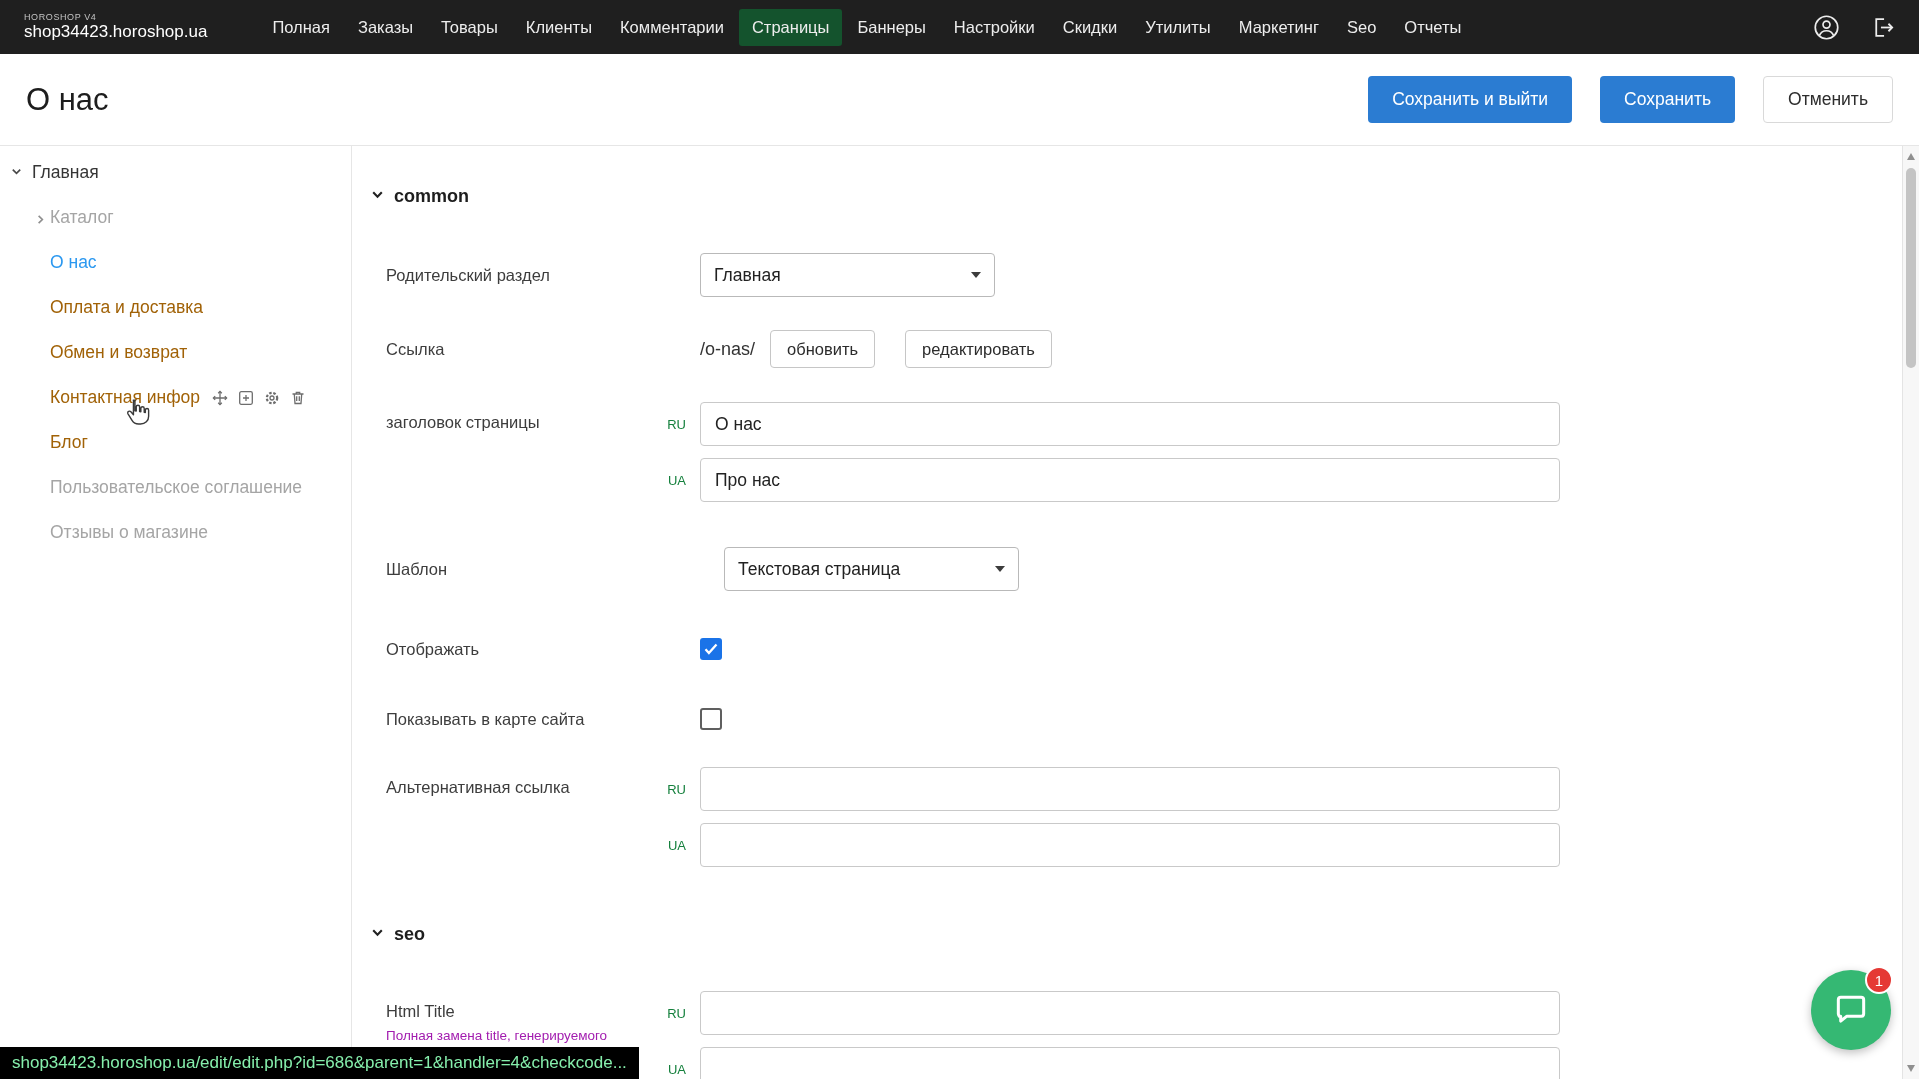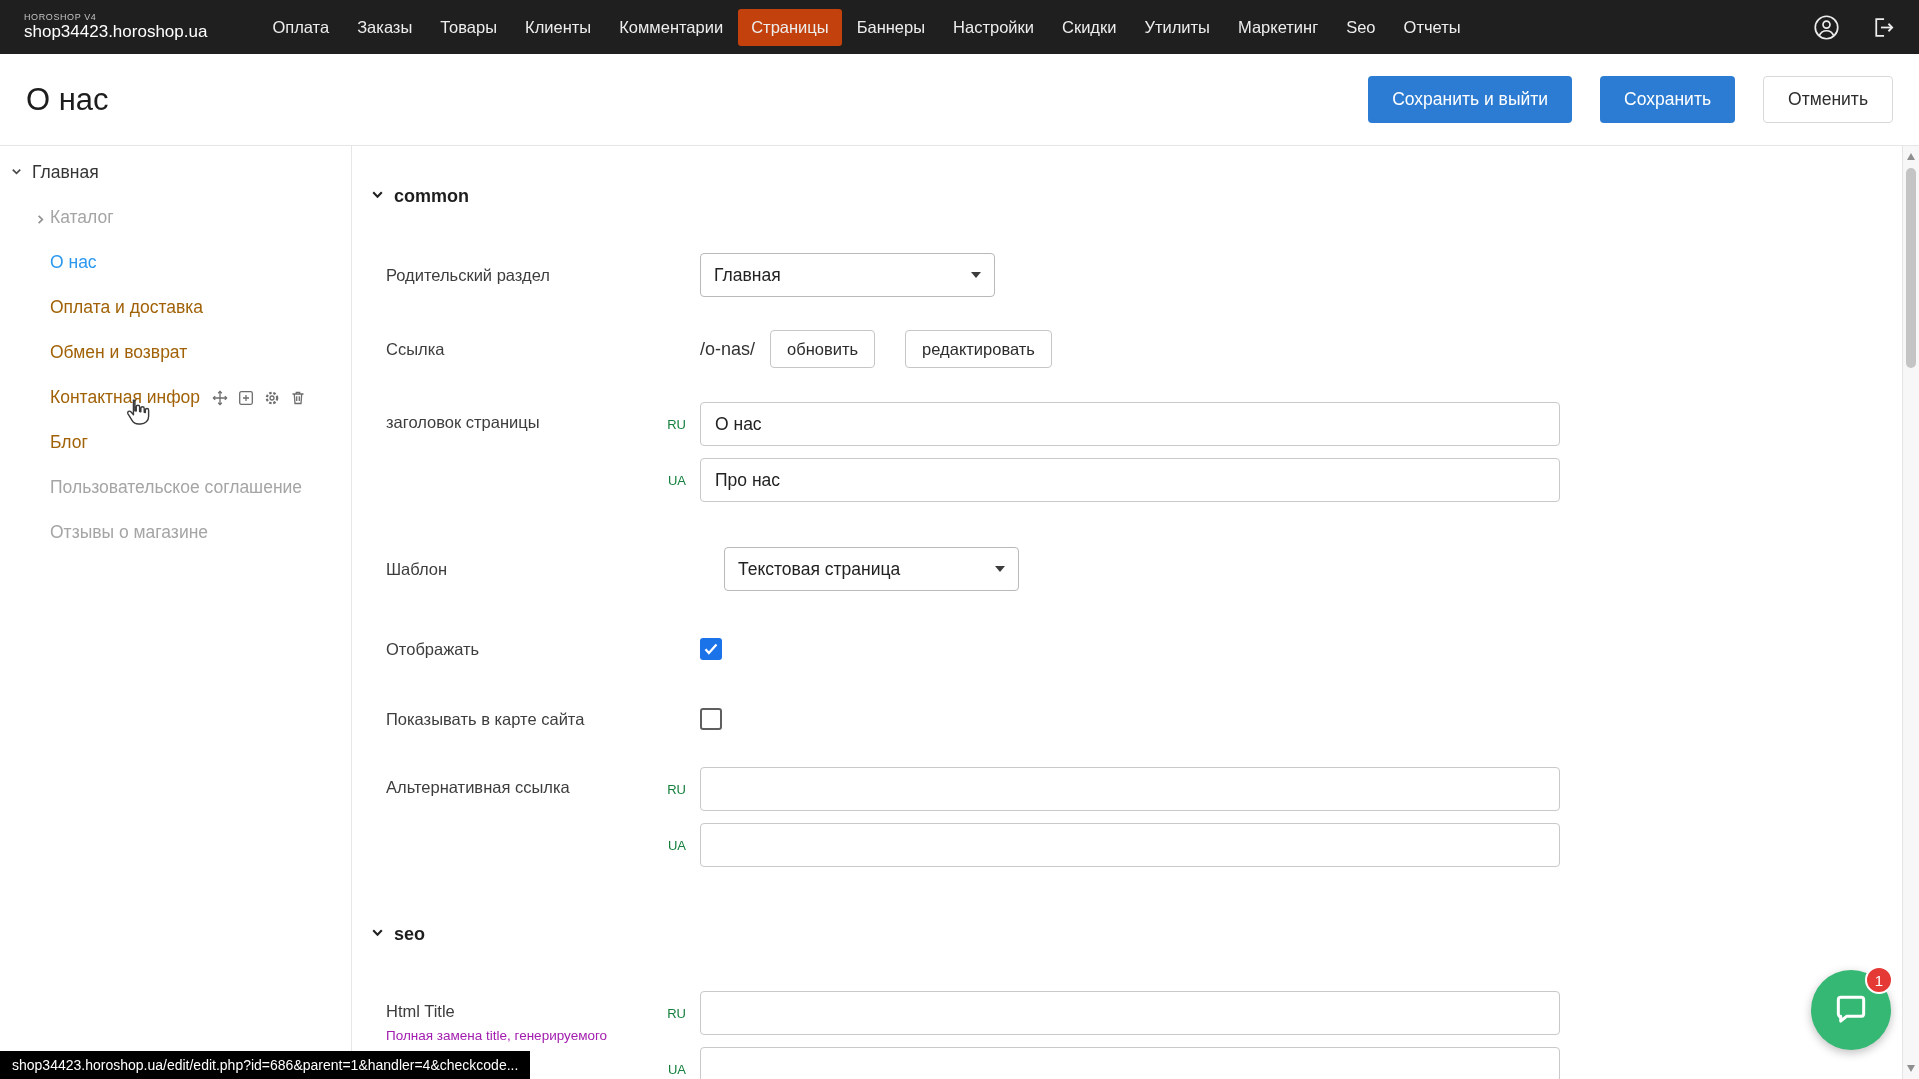--- a/index.html
+++ b/index.html
@@ -15,21 +15,21 @@
     padding:0 24px; color:#fff;
   }
   .brand { margin-right:52px; line-height:1.1; }
   .brand-small { font-size:9px; letter-spacing:.6px; color:#c3c3c3; }
   .brand-main { font-size:17px; font-weight:normal; color:#fff; }
   .menu { display:flex; align-items:center; gap:2px; }
   .menu-item {
     color:#ededed; font-size:16.5px; padding:9px 13px; border-radius:3px;
     cursor:pointer; white-space:nowrap;
   }
-  .menu-item.active { background:#c2410c; }
+  .menu-item.active { background:#14532d; }
   .topbar-right { margin-left:auto; display:flex; align-items:center; gap:30px; }
   .topbar-icon { cursor:pointer; display:flex; }
 
   
   .page-header {
     height:92px; display:flex; align-items:center; padding:0 26px;
     border-bottom:1px solid #e6e6e6; background:#fff;
   }
   .page-title { font-size:31px; font-weight:400; color:#1d1d1d; }
   .header-actions { margin-left:auto; display:flex; gap:28px; }
@@ -123,22 +123,22 @@
     border-left:4.5px solid transparent; border-right:4.5px solid transparent; }
   .sb-arrow-up { top:7px; border-bottom:7px solid #8f8f8f; }
   .sb-arrow-down { bottom:7px; border-top:7px solid #8f8f8f; }
   .sb-thumb {
     position:absolute; top:22px; left:3px; width:10px; height:200px;
     background:#c4c4c4; border-radius:6px; cursor:pointer;
   }
 
   
   .statusbar {
-    position:absolute; left:0; bottom:0; background:#000; color:#ffffff;
-    font-size:14px; padding:6px 12px; white-space:nowrap; z-index:9;
+    position:absolute; left:0; bottom:0; background:#000; color:#86efac;
+    font-size:17px; padding:6px 12px; white-space:nowrap; z-index:9;
   }
   .chat-button {
     position:absolute; right:28px; bottom:29px; width:80px; height:80px;
     border-radius:50%; background:#35b873; display:flex; align-items:center;
     justify-content:center; cursor:pointer; z-index:10;
     box-shadow:0 3px 10px rgba(0,0,0,.25);
   }
   .chat-badge {
     position:absolute; top:-4px; right:-2px; width:28px; height:28px;
     border-radius:50%; background:#e53935; color:#fff; font-size:15px;
@@ -149,21 +149,21 @@
 <body>
 
 <div class="app">
 
   <nav class="topbar">
     <div class="brand">
       <div class="brand-small">HOROSHOP V4</div>
       <div class="brand-main">shop34423.horoshop.ua</div>
     </div>
     <div class="menu">
-      <div class="menu-item">Оплата</div>
+      <div class="menu-item">Полная</div>
       <div class="menu-item">Заказы</div>
       <div class="menu-item">Товары</div>
       <div class="menu-item">Клиенты</div>
       <div class="menu-item">Комментарии</div>
       <div class="menu-item active">Страницы</div>
       <div class="menu-item">Баннеры</div>
       <div class="menu-item">Настройки</div>
       <div class="menu-item">Скидки</div>
       <div class="menu-item">Утилиты</div>
       <div class="menu-item">Маркетинг</div>

